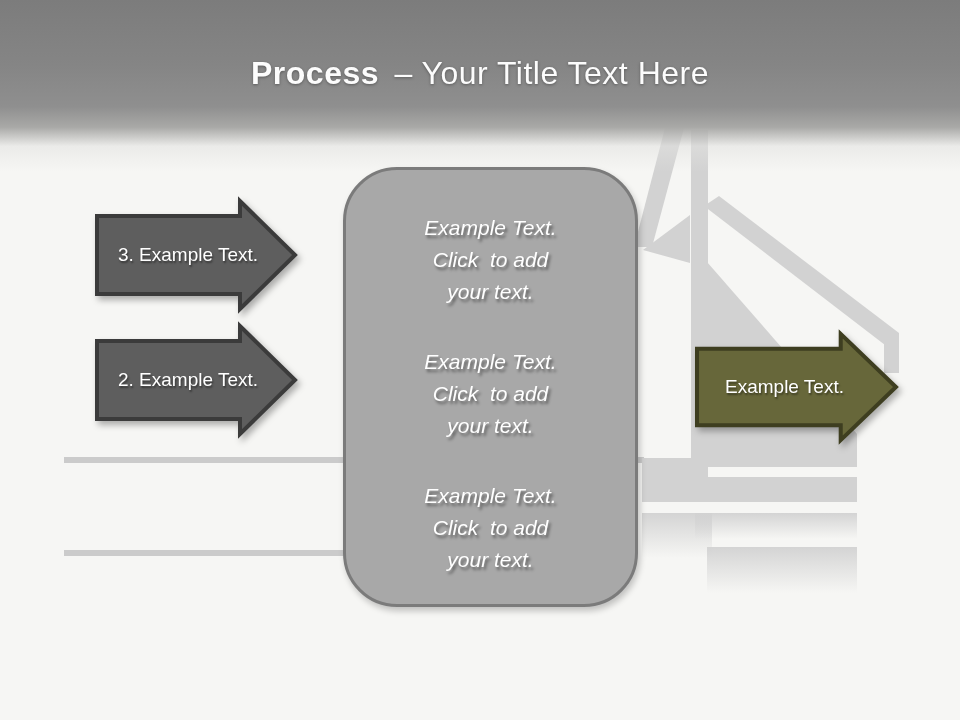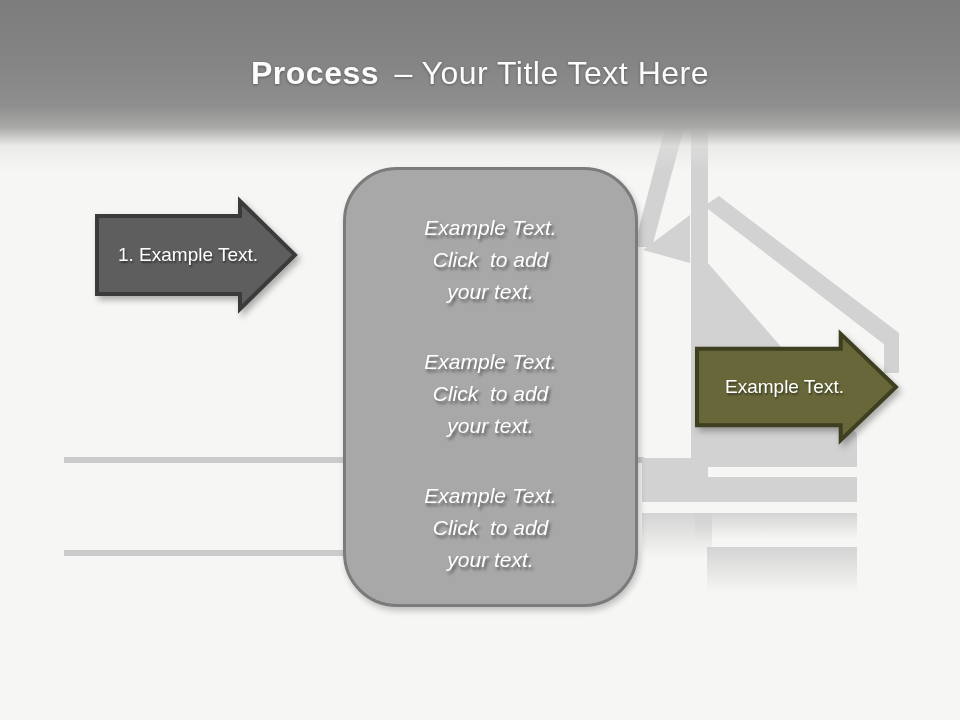--- a/index.html
+++ b/index.html
@@ -101,23 +101,29 @@
   <div class="title-band"></div>
   <div class="slide-title">
     <span class="t-bold">Process</span>
     <span class="t-rest">– Your Title Text Here</span>
   </div>
 
   <div class="step-arrow pos1">
     <svg viewBox="0 0 204 116" preserveAspectRatio="none">
       <polygon points="2,19 145,19 145,4 200,58 145,112 145,97 2,97" stroke-width="4" fill="#5e5e5e" stroke="#3b3b3b"></polygon>
     </svg>
-    <div class="arrow-label">1. Example Text.</div>
+    <div class="arrow-label">3. Example Text.</div>
   </div>
 
+  <div class="step-arrow pos2">
+    <svg viewBox="0 0 204 116" preserveAspectRatio="none">
+      <polygon points="2,19 145,19 145,4 200,58 145,112 145,97 2,97" stroke-width="4" fill="#5e5e5e" stroke="#3b3b3b"></polygon>
+    </svg>
+    <div class="arrow-label">2. Example Text.</div>
+  </div>
 
 
   <div class="center-box">
     <div class="center-block">Example Text.
 Click  to add
 your text.</div>
     <div class="center-block">Example Text.
 Click  to add
 your text.</div>
     <div class="center-block">Example Text.

